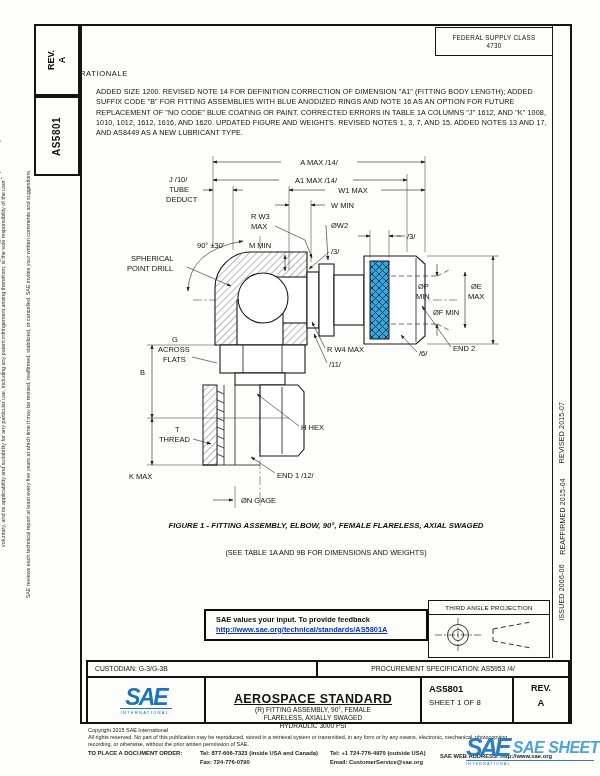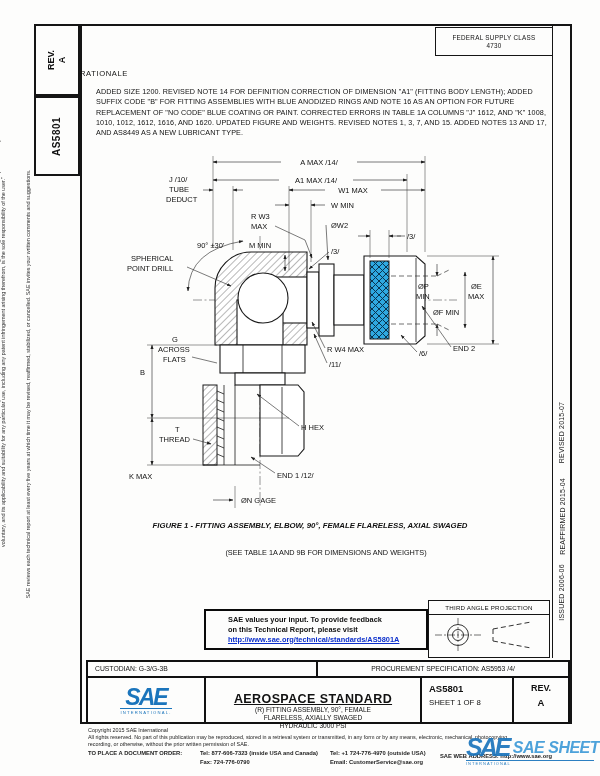--- a/index.html
+++ b/index.html
@@ -17,25 +17,25 @@
   .revbox .rot{font-size:9px;line-height:11px;}
   .numbox .rot{font-size:10px;letter-spacing:.5px;}
   
   .fsc{left:435px;top:27px;width:118px;height:29px;border:1.5px solid #151515;box-sizing:border-box;
        display:flex;flex-direction:column;align-items:center;justify-content:center;
        font-size:6.3px;line-height:8px;letter-spacing:.3px;background:#fdfdfc;}
   
   .rat-title{left:80px;top:69px;width:492px;text-align:left;font-size:7.6px;letter-spacing:.6px;}
   .rat-body{left:96px;top:87px;width:452px;font-size:7.2px;line-height:10.3px;letter-spacing:.1px;}
   
-  .cap{left:64px;top:521px;width:492px;text-align:center;font-size:7.8px;font-weight:bold;font-style:italic;}
+  .cap{left:80px;top:521px;width:492px;text-align:center;font-size:7.8px;font-weight:bold;font-style:italic;}
   .subcap{left:80px;top:548px;width:492px;text-align:center;font-size:7.3px;}
   
   .fb{left:204px;top:609px;width:224px;border:2px solid #0a0a0a;box-sizing:border-box;
-      padding:4px 22px;font-size:7.4px;font-weight:bold;line-height:9.8px;background:#fdfdfc;}
+      padding:4px 10px;font-size:7.4px;font-weight:bold;line-height:9.8px;background:#fdfdfc;}
   .fb a{color:#0b2fcc;text-decoration:underline;cursor:pointer;}
   
   .proj{left:428px;top:600px;width:122px;height:58px;border:1.5px solid #151515;box-sizing:border-box;background:#fdfdfc;}
   .proj .plabel{border-bottom:1.5px solid #151515;font-size:6.2px;text-align:center;line-height:13px;letter-spacing:.2px;}
   
   .tb{left:86px;top:660px;width:484px;height:64px;border:2px solid #111;box-sizing:border-box;background:#fdfdfc;}
   .tb-row1{display:flex;height:16px;border-bottom:2px solid #111;box-sizing:border-box;font-size:6.8px;}
   .tb-cust{width:230px;border-right:2px solid #111;box-sizing:border-box;padding-left:7px;line-height:14px;}
   .tb-proc{flex:1;text-align:center;line-height:14px;}
   .tb-row2{display:flex;height:46px;}
@@ -243,21 +243,20 @@
   <text x="348" y="167">ØF MIN</text>
   <text x="386" y="141">ØE</text>
   <text x="383" y="151">MAX</text>
 </svg>
 
 <div class="abs cap">FIGURE 1 - FITTING ASSEMBLY, ELBOW, 90°, FEMALE FLARELESS, AXIAL SWAGED</div>
 <div class="abs subcap">(SEE TABLE 1A AND 9B FOR DIMENSIONS AND WEIGHTS)</div>
 
 <div class="abs fb">
   <div>SAE values your input. To provide feedback</div>
-  <div>on this Technical Report, please visit</div>
   <a>http://www.sae.org/technical/standards/AS5801A</a>
 </div>
 
 <div class="abs proj">
   <div class="plabel">THIRD ANGLE PROJECTION</div>
   <svg width="118" height="40" viewBox="0 0 118 40">
     <line x1="6" y1="20" x2="52" y2="20" stroke="#333" stroke-width=".7" stroke-dasharray="7 2 2 2"></line>
     <line x1="29" y1="3" x2="29" y2="37" stroke="#333" stroke-width=".7" stroke-dasharray="7 2 2 2"></line>
     <circle cx="29" cy="20" r="5.5" fill="none" stroke="#333" stroke-width="1"></circle>
     <circle cx="29" cy="20" r="10.5" fill="none" stroke="#333" stroke-width="1"></circle>

